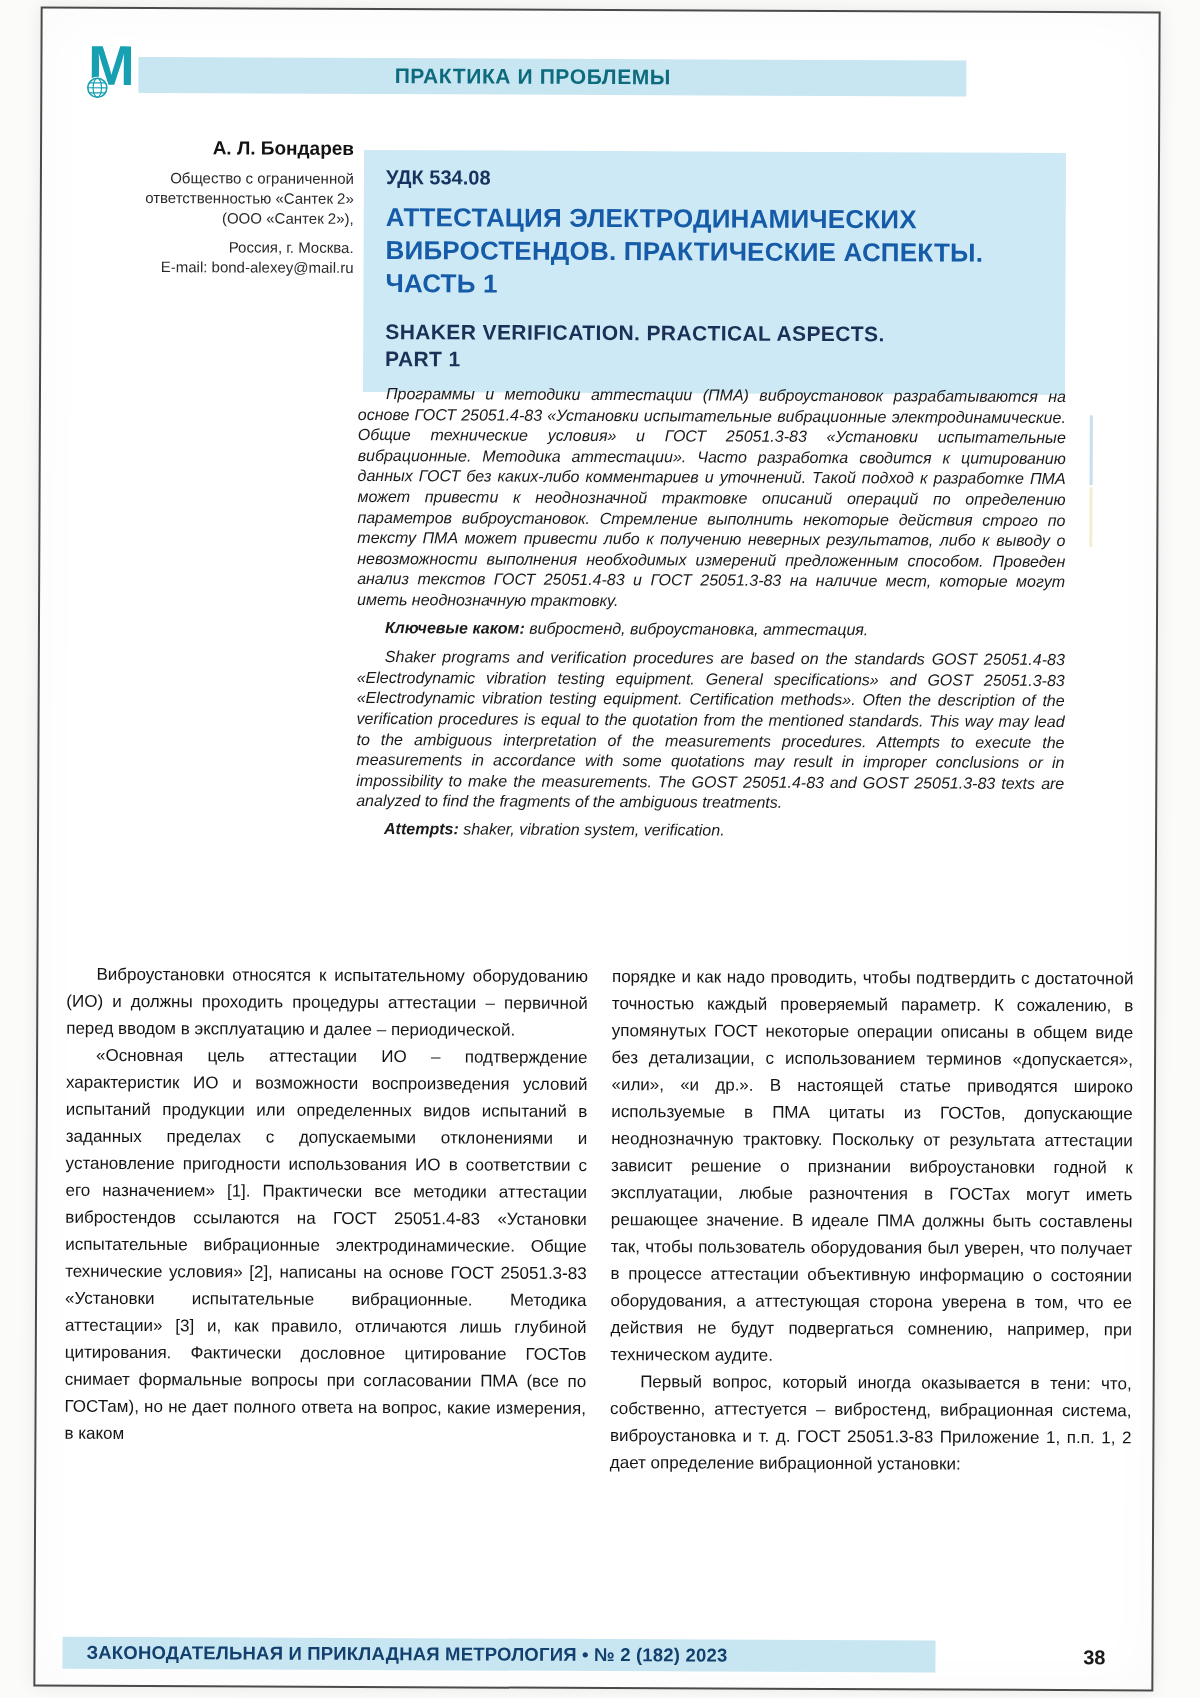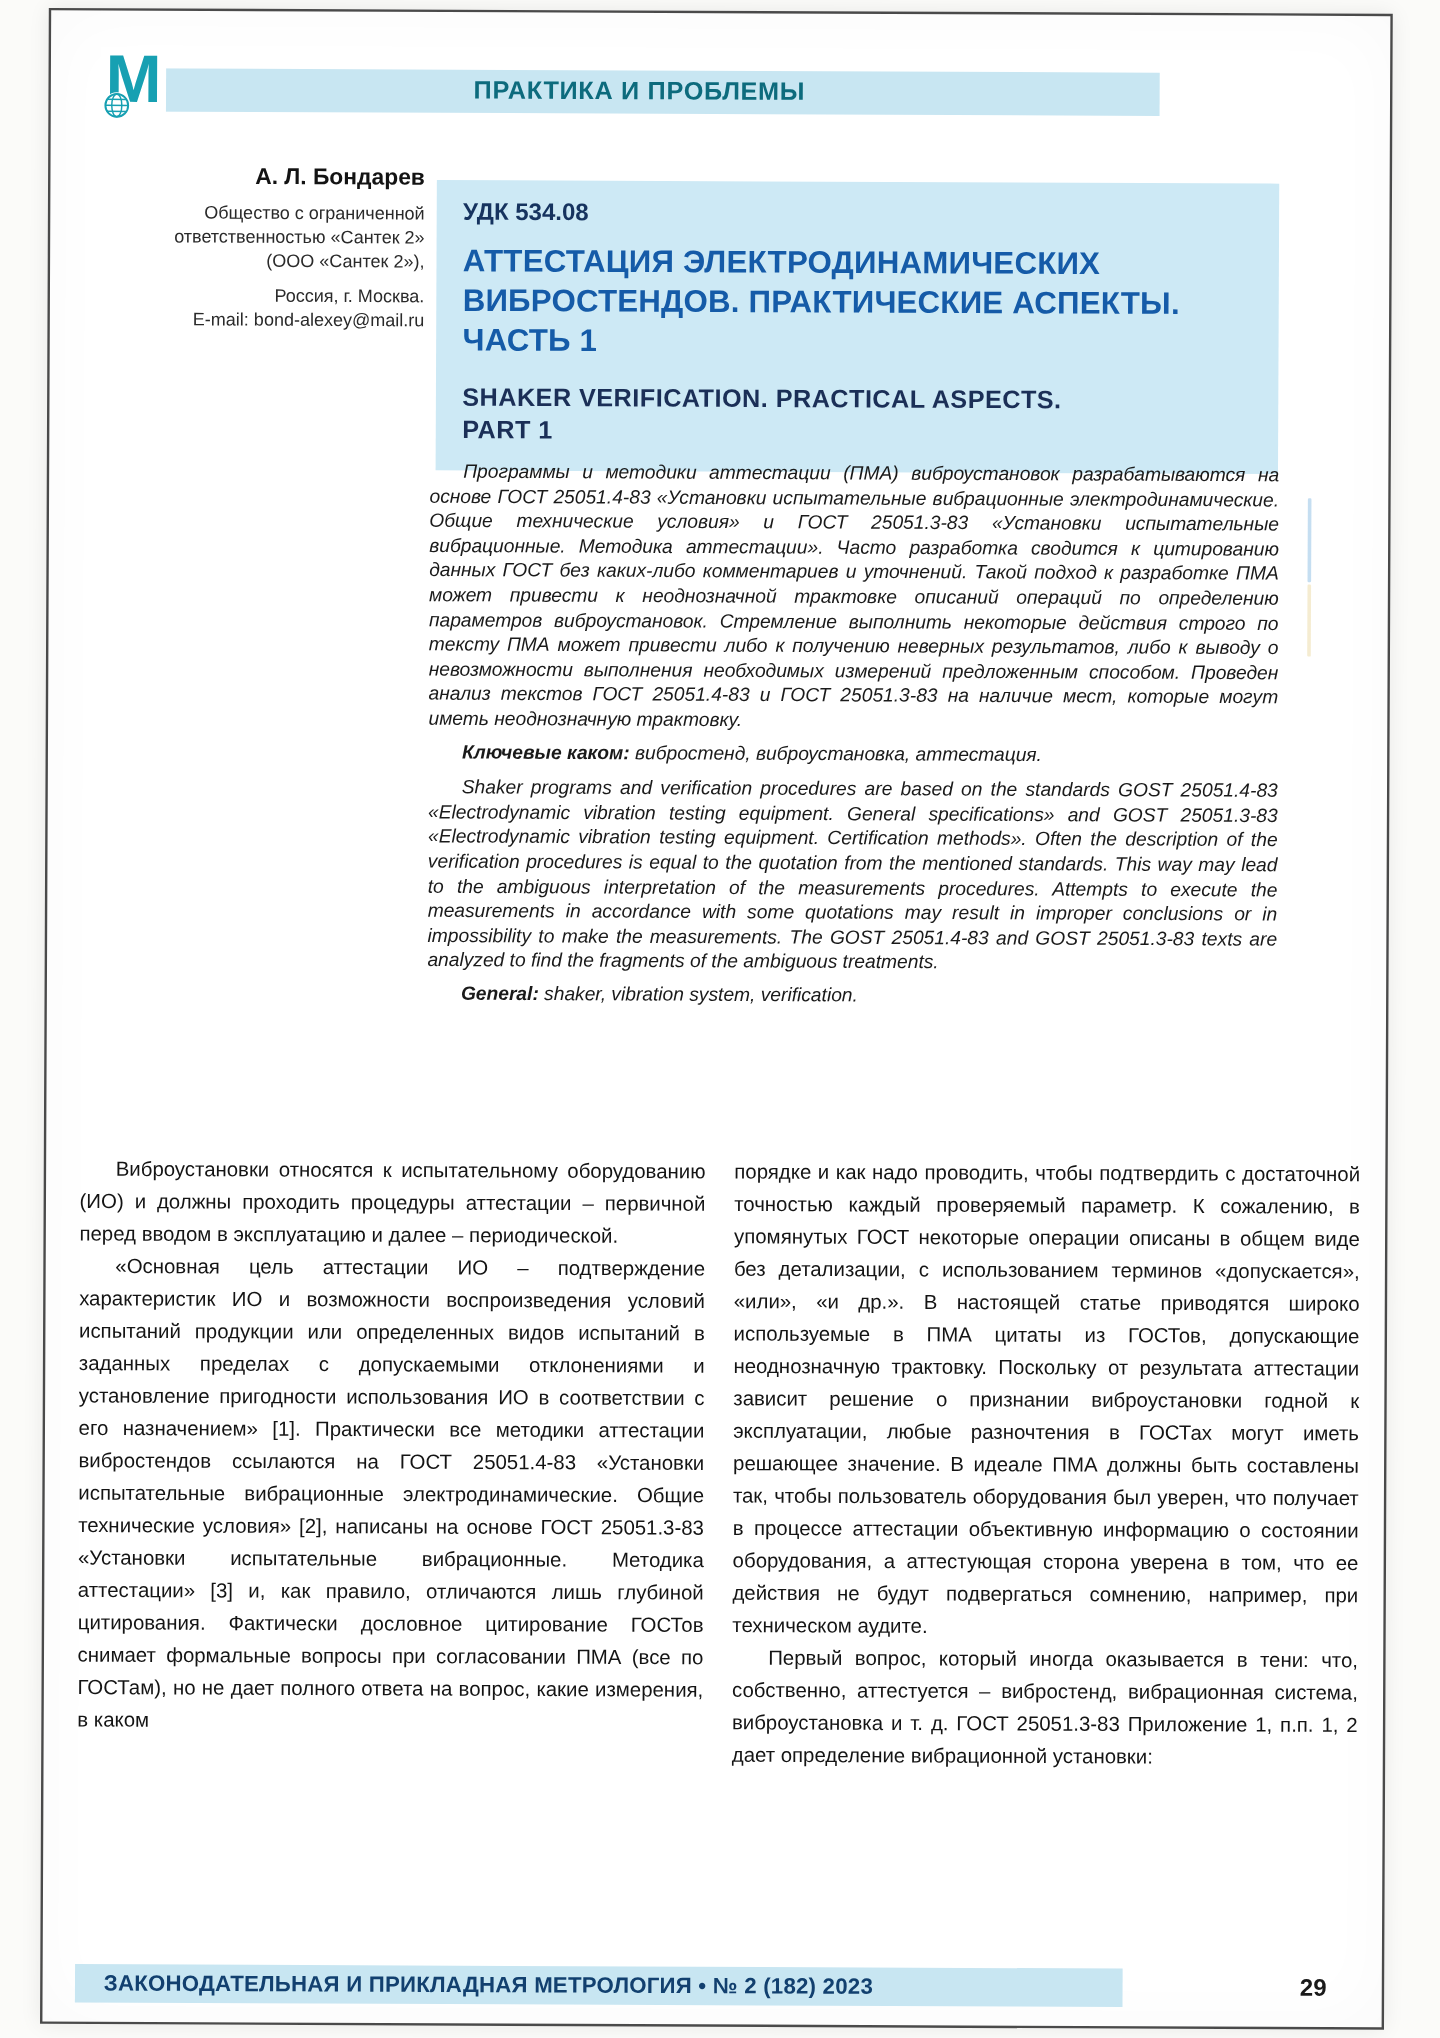--- a/index.html
+++ b/index.html
@@ -132,37 +132,37 @@
     <div class="title-en">
       <div>SHAKER VERIFICATION. PRACTICAL ASPECTS.</div>
       <div>PART 1</div>
     </div>
   </div>
 
   <div class="abstract">
     <p class="indent">Программы и методики аттестации (ПМА) виброустановок разрабатываются на основе ГОСТ 25051.4-83 «Установки испытательные вибрационные электродинамические. Общие технические условия» и ГОСТ 25051.3-83 «Установки испытательные вибрационные. Методика аттестации». Часто разработка сводится к цитированию данных ГОСТ без каких-либо комментариев и уточнений. Такой подход к разработке ПМА может привести к неоднозначной трактовке описаний операций по определению параметров виброустановок. Стремление выполнить некоторые действия строго по тексту ПМА может привести либо к получению неверных результатов, либо к выводу о невозможности выполнения необходимых измерений предложенным способом. Проведен анализ текстов ГОСТ 25051.4-83 и ГОСТ 25051.3-83 на наличие мест, которые могут иметь неоднозначную трактовку.</p>
     <p class="kw"><b>Ключевые каком:</b><span> вибростенд, виброустановка, аттестация.</span></p>
     <p class="indent">Shaker programs and verification procedures are based on the standards GOST 25051.4-83 «Electrodynamic vibration testing equipment. General specifications» and GOST 25051.3-83 «Electrodynamic vibration testing equipment. Certification methods». Often the description of the verification procedures is equal to the quotation from the mentioned standards. This way may lead to the ambiguous interpretation of the measurements procedures. Attempts to execute the measurements in accordance with some quotations may result in improper conclusions or in impossibility to make the measurements. The GOST 25051.4-83 and GOST 25051.3-83 texts are analyzed to find the fragments of the ambiguous treatments.</p>
-    <p class="kw"><b>General:</b><span> shaker, vibration system, verification.</span></p>
+    <p class="kw"><b>Attempts:</b><span> shaker, vibration system, verification.</span></p>
   </div>
 
   <div class="columns">
     <div class="col">
       <p>Виброустановки относятся к испытательному оборудованию (ИО) и должны проходить процедуры аттестации – первичной перед вводом в эксплуатацию и далее – периодической.</p>
       <p>«Основная цель аттестации ИО – подтверждение характеристик ИО и возможности воспроизведения условий испытаний продукции или определенных видов испытаний в заданных пределах с допускаемыми отклонениями и установление пригодности использования ИО в соответствии с его назначением» [1]. Практически все методики аттестации вибростендов ссылаются на ГОСТ 25051.4-83 «Установки испытательные вибрационные электродинамические. Общие технические условия» [2], написаны на основе ГОСТ 25051.3-83 «Установки испытательные вибрационные. Методика аттестации» [3] и, как правило, отличаются лишь глубиной цитирования. Фактически дословное цитирование ГОСТов снимает формальные вопросы при согласовании ПМА (все по ГОСТам), но не дает полного ответа на вопрос, какие измерения, в каком</p>
     </div>
     <div class="col">
       <p class="noindent">порядке и как надо проводить, чтобы подтвердить с достаточной точностью каждый проверяемый параметр. К сожалению, в упомянутых ГОСТ некоторые операции описаны в общем виде без детализации, с использованием терминов «допускается», «или», «и др.». В настоящей статье приводятся широко используемые в ПМА цитаты из ГОСТов, допускающие неоднозначную трактовку. Поскольку от результата аттестации зависит решение о признании виброустановки годной к эксплуатации, любые разночтения в ГОСТах могут иметь решающее значение. В идеале ПМА должны быть составлены так, чтобы пользователь оборудования был уверен, что получает в процессе аттестации объективную информацию о состоянии оборудования, а аттестующая сторона уверена в том, что ее действия не будут подвергаться сомнению, например, при техническом аудите.</p>
       <p>Первый вопрос, который иногда оказывается в тени: что, собственно, аттестуется – вибростенд, вибрационная система, виброустановка и т. д. ГОСТ 25051.3-83 Приложение 1, п.п. 1, 2 дает определение вибрационной установки:</p>
     </div>
   </div>
 
   <div class="edge-artifact edge-a1"></div>
   <div class="edge-artifact edge-a2"></div>
 
   <div class="footer">
     <div class="footer-bar">
       <span class="footer-text">ЗАКОНОДАТЕЛЬНАЯ И ПРИКЛАДНАЯ МЕТРОЛОГИЯ • № 2 (182) 2023</span>
     </div>
-    <span class="page-num">29</span>
+    <span class="page-num">38</span>
   </div>
 
 </div>
 
 </body></html>

